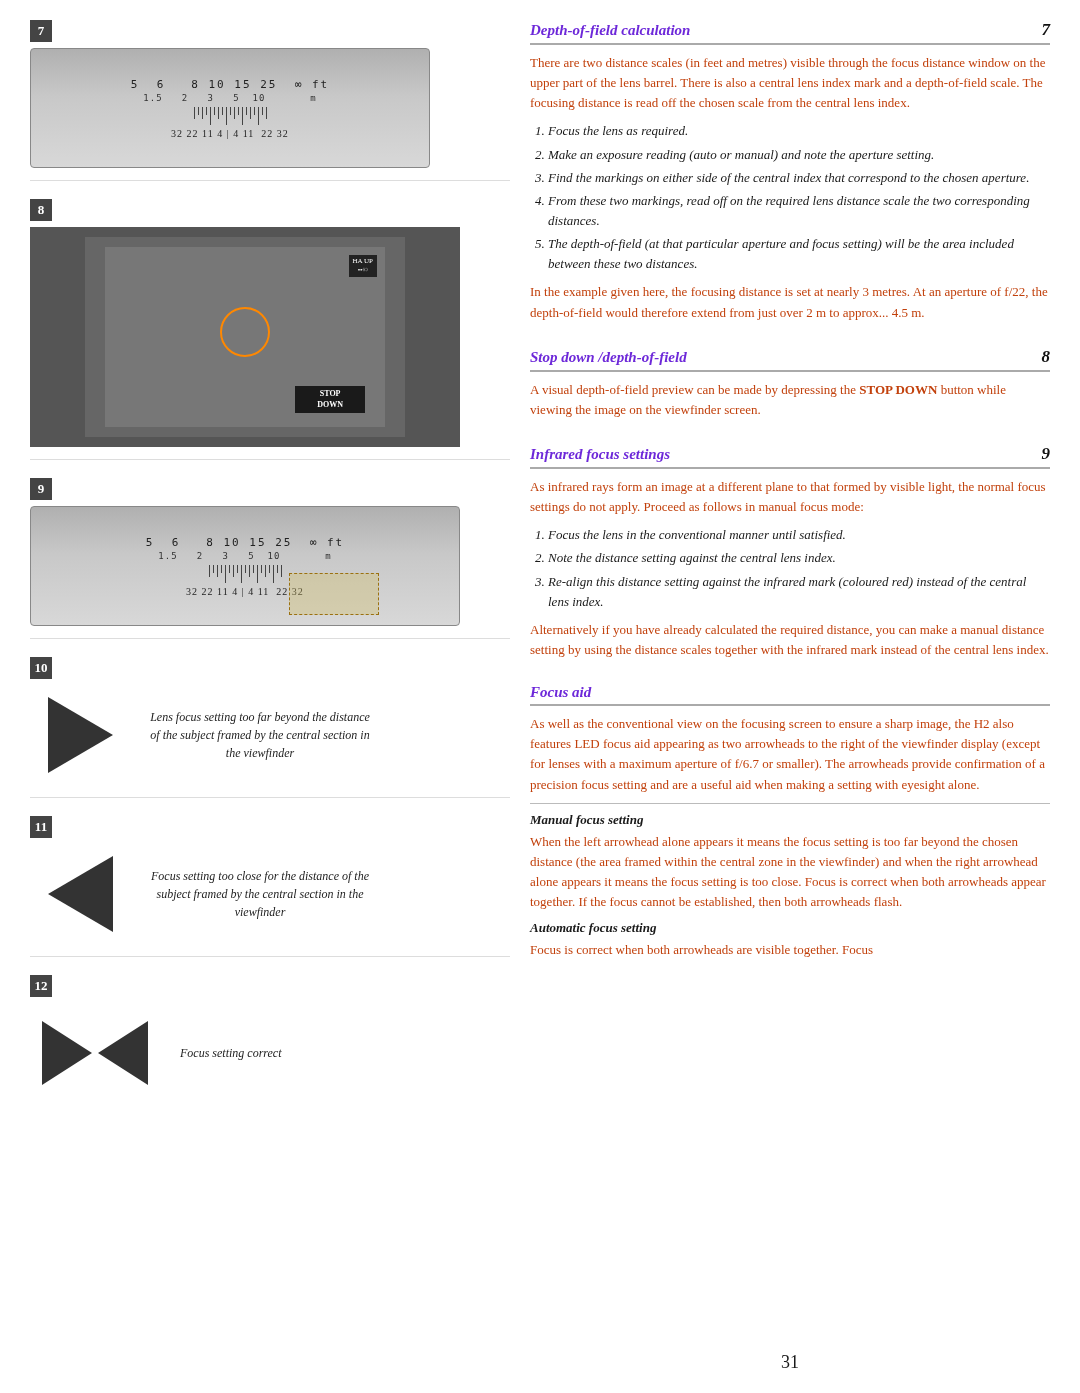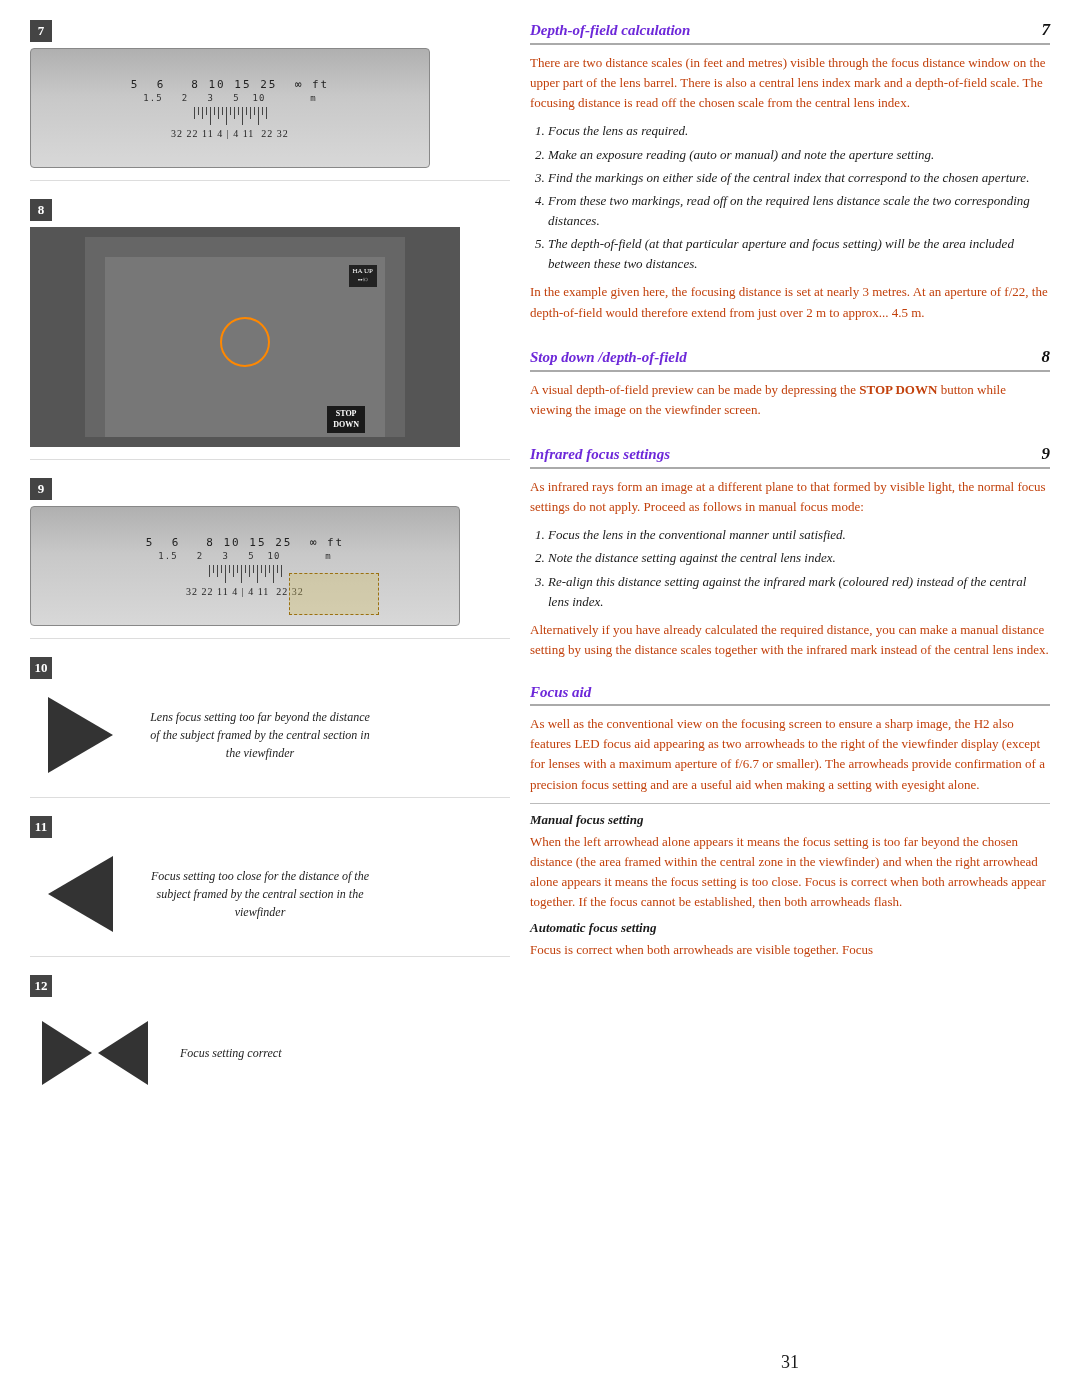--- a/index.html
+++ b/index.html
@@ -286,25 +286,25 @@
           <span style="height:12px"></span>
         </div>
         <div class="scale-bot-row">32&nbsp;22&nbsp;11&nbsp;4&nbsp;|&nbsp;4&nbsp;11&nbsp;&nbsp;22&nbsp;32</div>
       </div>
     </div>
   </div>
 
   <div class="figure-block">
     <div class="fig-num">8</div>
     <div class="fig-image-wrap-8">
-      <div style="width:320px;height:200px;background:#666;position:relative;display:flex;align-items:flex-end;justify-content:center;">
+      <div style="width:320px;height:200px;background:#666;position:relative;display:flex;align-items:center;justify-content:center;">
 
         <div style="width:280px;height:180px;background:#777;position:relative;">
           <div style="position:absolute;top:8px;right:8px;font-size:7px;color:#fff;background:#222;padding:2px 4px;line-height:1.3;text-align:center;">HA UP<br>••©</div>
-          <div style="position:absolute;bottom:4px;right:20px;font-size:8px;font-weight:bold;color:#fff;background:#1a1a1a;padding:3px 6px;text-align:center;line-height:1.3;">STOP<br>DOWN</div>
+          <div style="position:absolute;bottom:14px;right:20px;font-size:8px;font-weight:bold;color:#fff;background:#1a1a1a;padding:3px 22px;text-align:center;line-height:1.3;">STOP<br>DOWN</div>
           <div style="position:absolute;width:50px;height:50px;border:2px solid #f80;border-radius:50%;top:50%;left:50%;transform:translate(-50%,-60%);"></div>
         </div>
       </div>
     </div>
   </div>
 
   <div class="figure-block">
     <div class="fig-num">9</div>
     <div class="fig-image-wrap-9">
       <div class="fig9-wrap" style="height:120px;">

